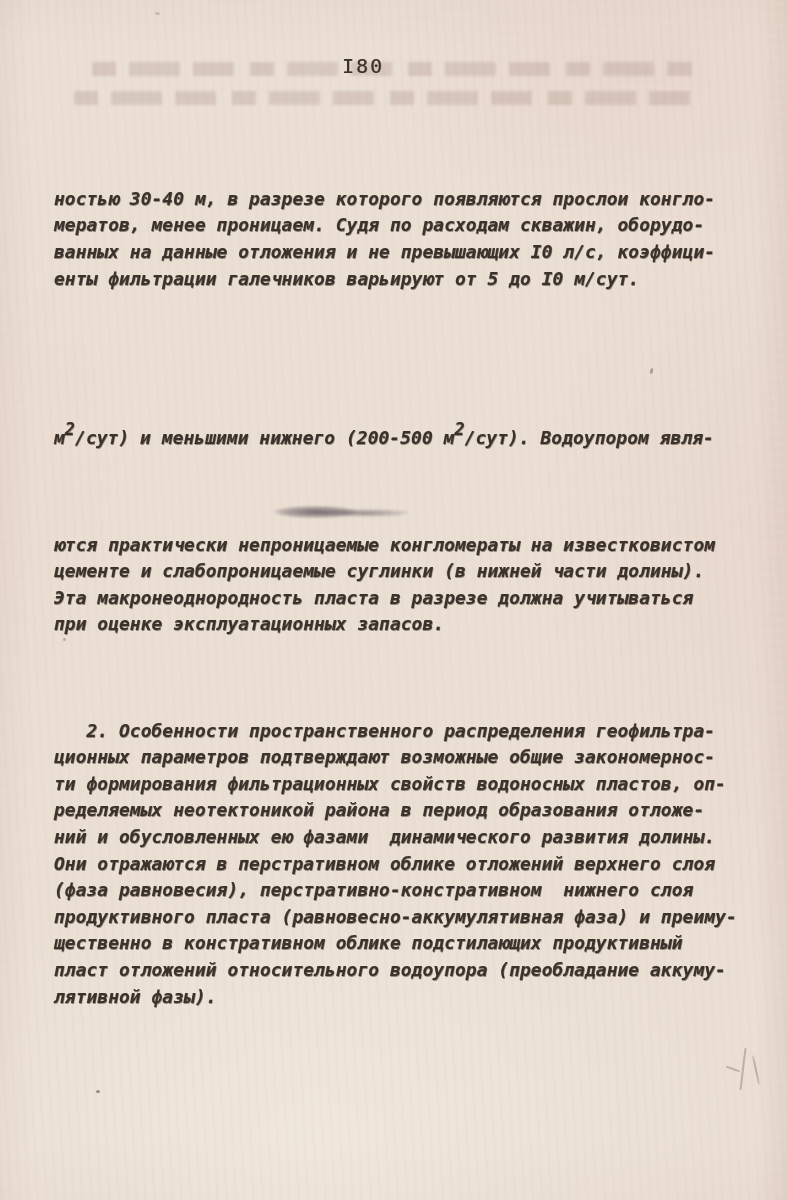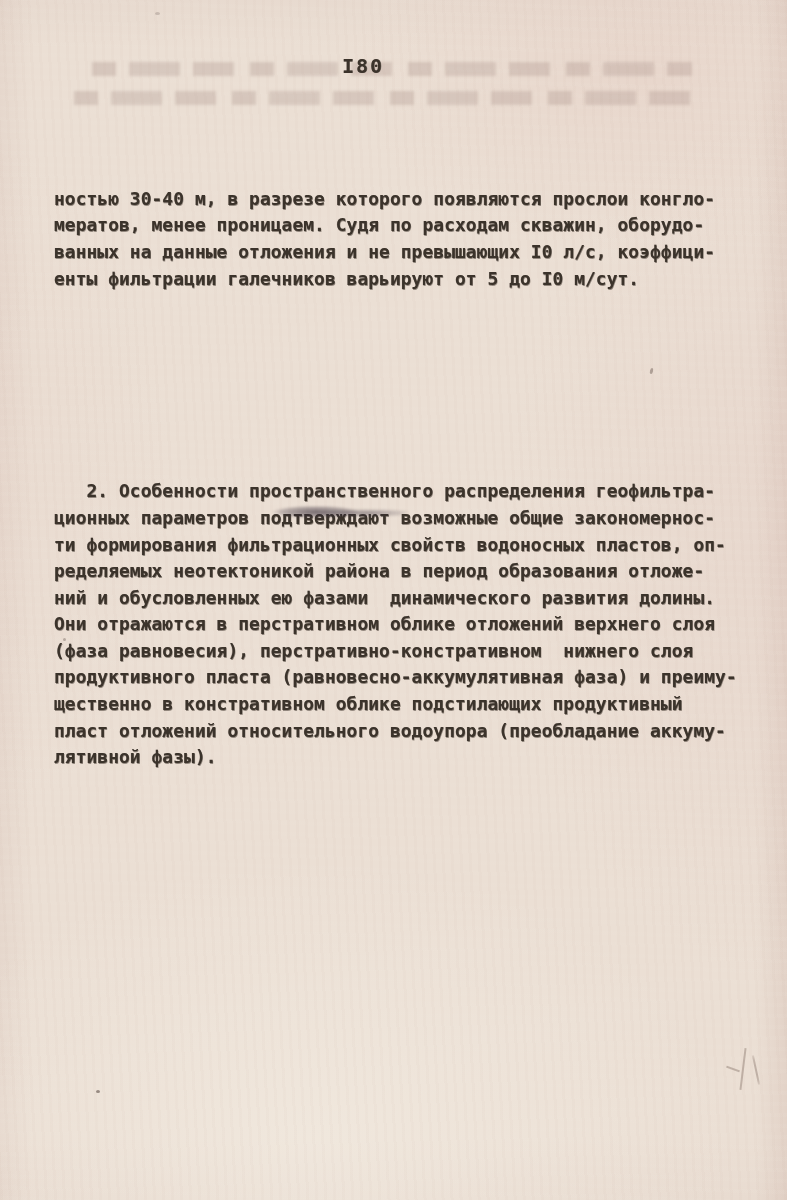--- a/index.html
+++ b/index.html
@@ -27,21 +27,21 @@
     background-image:
       repeating-linear-gradient(87deg, rgba(200,175,162,0.06) 0 3px, rgba(0,0,0,0) 3px 9px),
       repeating-linear-gradient(2deg, rgba(238,230,220,0.08) 0 4px, rgba(0,0,0,0) 4px 11px);
     pointer-events: none;
   }
 
   .page-number {
     position: absolute;
     left: 342px; top: 54px;
     font-size: 20px;
-    font-weight: bold;
+    font-weight: normal;
     color: #3b332b;
     letter-spacing: 2px;
     text-shadow: 0.4px 0.4px 0.6px rgba(55,45,38,0.55);
   }
 
   
   .bleed {
     position: absolute;
     height: 14px;
     filter: blur(1.6px);
@@ -60,21 +60,21 @@
     width: 690px;
     font-size: 18px;
     line-height: 26.6px;
     font-weight: bold;
     color: #3b332b;
     white-space: pre;
     text-shadow: 0.5px 0.5px 0.6px rgba(58,48,40,0.50), -0.3px 0 0.5px rgba(58,48,40,0.30);
     letter-spacing: 0px;
   }
 
-  .tblock { white-space: pre; }
+  .tblock { white-space: pre; font-style: italic; }
 
   .sup {
     display: inline-block;
     transform: translateY(-9px);
     font-size: 17px;
   }
 
   
   .smudge {
     position: absolute;
@@ -121,21 +121,26 @@
 
   <div class="page-body">
 
     <div class="tblock">ностью 30-40 м, в разрезе которого появляются прослои конгло-
 мератов, менее проницаем. Судя по расходам скважин, оборудо-
 ванных на данные отложения и не превышающих I0 л/с, коэффици-
 енты фильтрации галечников варьируют от 5 до I0 м/сут.</div>
 
 
 
+    <div class="tblock"><span>м</span><span class="sup">2</span><span>/сут) и меньшими нижнего (200-500 м</span><span class="sup">2</span><span>/сут). Водоупором явля-</span></div>
 
+    <div class="tblock">ются практически непроницаемые конгломераты на известковистом
+цементе и слабопроницаемые суглинки (в нижней части долины).
+Эта макронеоднородность пласта в разрезе должна учитываться
+при оценке эксплуатационных запасов.</div>
 
     <div class="tblock">   2. Особенности пространственного распределения геофильтра-
 ционных параметров подтверждают возможные общие закономернос-
 ти формирования фильтрационных свойств водоносных пластов, оп-
 ределяемых неотектоникой района в период образования отложе-
 ний и обусловленных ею фазами  динамического развития долины.
 Они отражаются в перстративном облике отложений верхнего слоя
 (фаза равновесия), перстративно-констративном  нижнего слоя
 продуктивного пласта (равновесно-аккумулятивная фаза) и преиму-
 щественно в констративном облике подстилающих продуктивный

